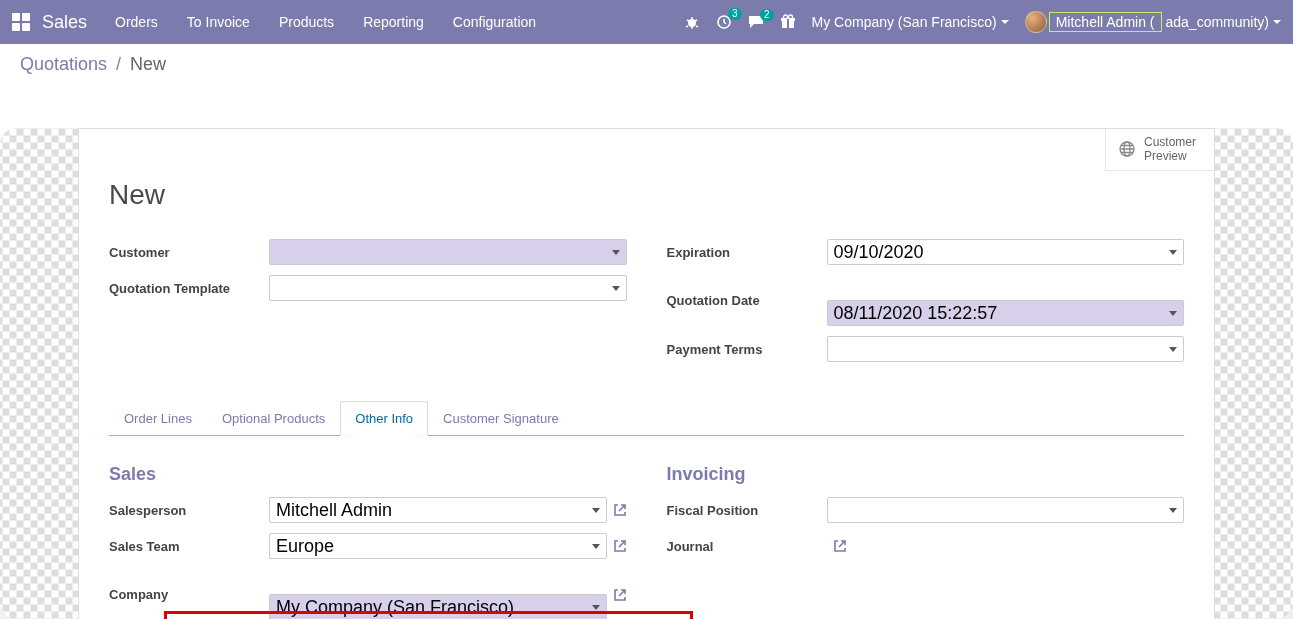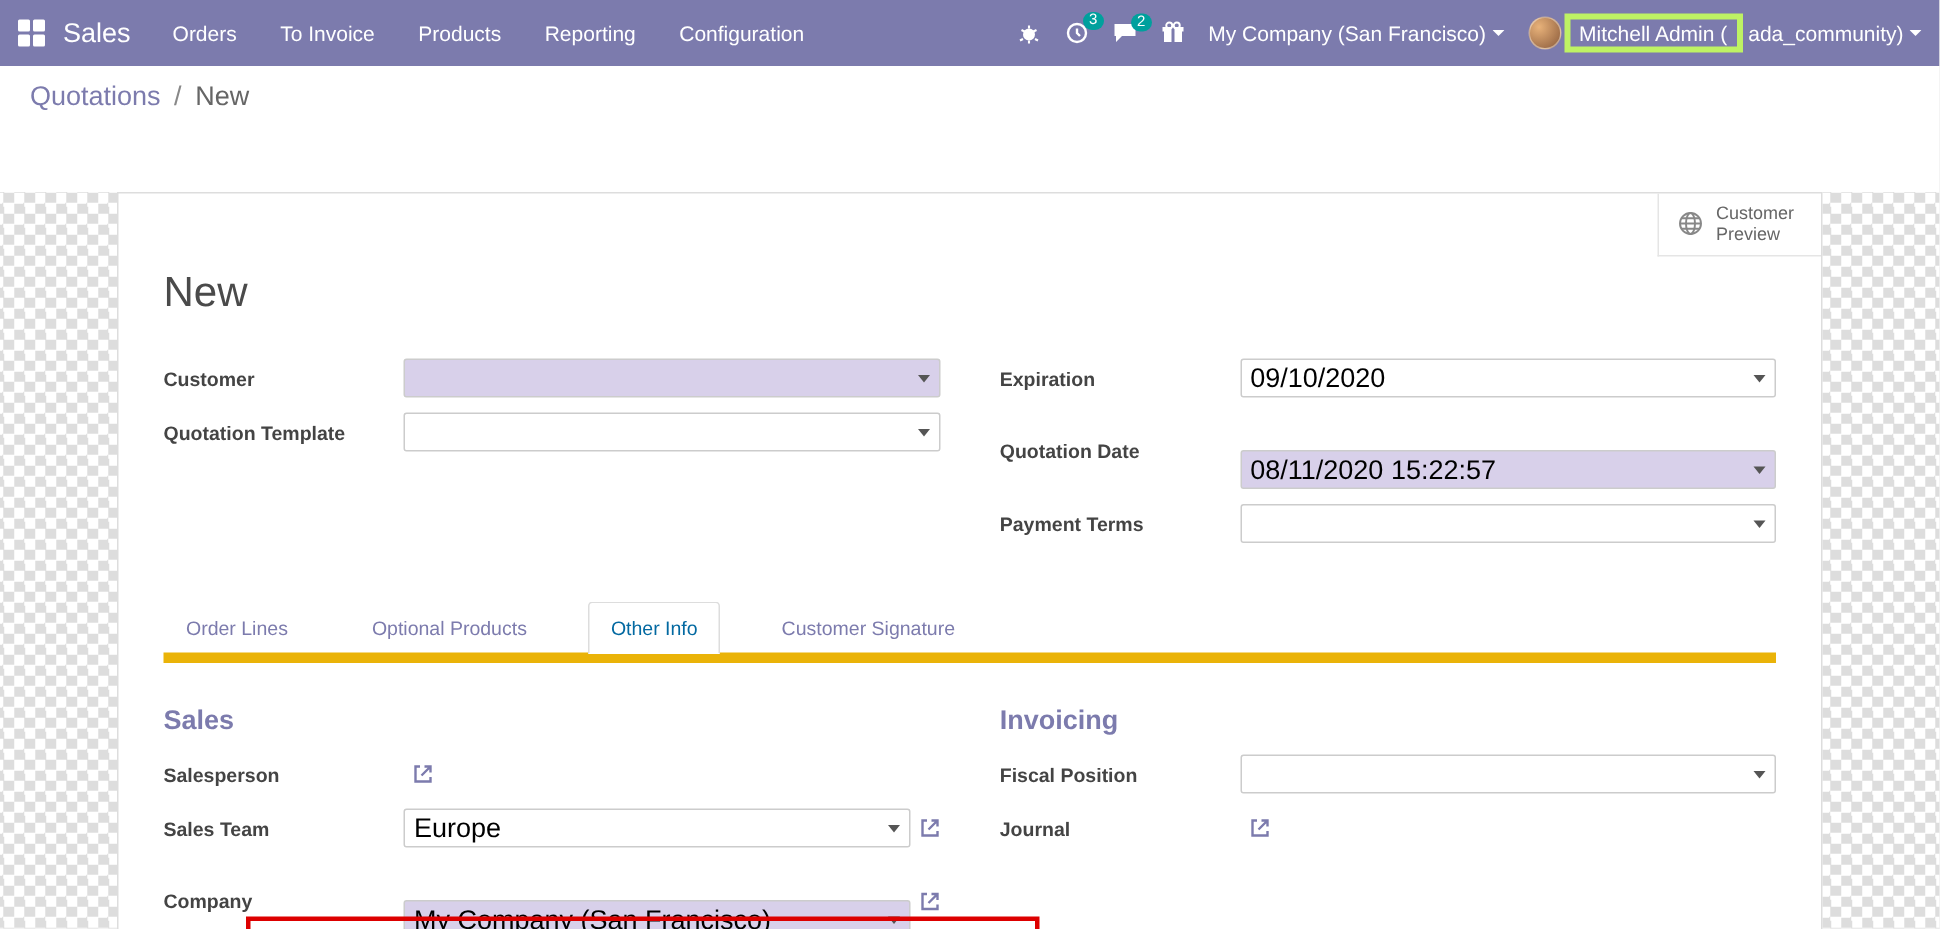--- a/index.html
+++ b/index.html
@@ -10,48 +10,48 @@
 .apps-icon span { background: #fff; border-radius: 1px; }
 .brand { font-size: 18px; font-weight: 500; margin-right: 28px; }
 .topnav { display: flex; gap: 29px; }
 .topnav a { color: #fff; text-decoration: none; cursor: pointer; }
 .topright { margin-left: auto; display: flex; align-items: center; gap: 16px; }
 .iconbtn { position: relative; cursor: pointer; display: flex; align-items: center; }
 .badge { position: absolute; top: -6px; right: -10px; background: #00a09d; color: #fff; font-size: 10px; border-radius: 8px; padding: 0 4px; line-height: 12px; }
 .company-dd, .user-dd { cursor: pointer; display: flex; align-items: center; gap: 4px; }
 .caret-down-svg { width: 8px; height: 8px; }
 .avatar { width: 22px; height: 22px; border-radius: 50%; background: radial-gradient(circle at 30% 30%, #e8b27a, #8a5a3a); display: inline-block; margin-right: 2px; border: 1px solid rgba(255,255,255,0.4);}
-.user-highlight { border: 4px solid #bef264; padding: 1px 6px; margin-left: -4px; text-align: center; }
+.user-highlight { border: 1px solid #bef264; padding: 1px 6px; margin-left: -4px; text-align: center; }
 
 .subheader { background: #fff; border-bottom: 1px solid #e2e2e2; padding: 10px 20px 14px; }
 .breadcrumb { font-size: 18px; color: #7c7bad; margin-bottom: 30px; }
 .breadcrumb .current { color: #666; }
 .breadcrumb .sep { color: #888; margin: 0 4px; }
 .actions { display: flex; gap: 6px; }
 .btn { padding: 5px 12px; border: 1px solid #ccc; background: #fff; font-size: 13px; border-radius: 3px; cursor: pointer; margin-top: 32px; }
 .btn.primary { background: #7c7bad; color: #fff; border-color: #7c7bad; }
 
-.content-wrap { position: absolute; top: 128px; left: 0; right: 0; bottom: 0; overflow: auto; background: repeating-conic-gradient(#ddd 0% 25%, #fff 0% 50%) 50% / 14px 14px; }
+.content-wrap { position: absolute; top: 128px; left: 0; right: 0; bottom: 0; overflow: auto; background: repeating-conic-gradient(#ddd 0% 25%, #fff 0% 50%) 50% / 14px 14px; border-radius: 17px; }
 .sheet { background: #fff; margin: 0 78px; border: 1px solid #ddd; min-height: 560px; position: relative; }
 .sheet-toolbar { position: absolute; top: 0; right: 0; border-left: 1px solid #e5e5e5; border-bottom: 1px solid #e5e5e5; padding: 6px 18px 6px 12px; display: flex; align-items: center; gap: 8px; color: #666; font-size: 12px; }
 .globe-svg { color: #888; }
 
 .form-body { padding: 50px 30px 20px; }
 .title { font-size: 28px; font-weight: 500; color: #4a4a4a; margin-bottom: 28px; }
 .two-col { display: flex; gap: 40px; }
 .coll { flex: 1; }
 .frow { display: flex; align-items: center; margin-bottom: 10px; min-height: 26px; }
 .frow label { width: 160px; font-size: 13px; color: #444; font-weight: 700; }
 .inputlike { flex: 1; border: 1px solid #ccc; height: 26px; font-size: 18px; padding: 0 6px; background: #fff; display: flex; align-items: center; justify-content: space-between; border-radius: 2px; position: relative; }
 .inputlike.required { background: #d8d0ea; }
 .inputlike.modified { background: #d8d0ea; margin-top: 25px; }
 .dd-caret { border-left: 4px solid transparent; border-right: 4px solid transparent; border-top: 5px solid #555; }
 .extlink { color: #7c7bad; margin-left: 6px; cursor: pointer; display: inline-flex; }
 
-.tabs { display: flex; border-bottom: 7px solid #eab308; margin-top: 28px; gap: 26px; }
+.tabs { display: flex; border-bottom: 1px solid #eab308; margin-top: 28px; }
 .tab { padding: 9px 14px; font-size: 13px; color: #7c7bad; cursor: pointer; border: 1px solid transparent; border-bottom: none; position: relative; top: 1px; }
 .tab.active { color: #0369a1; border-color: #ddd; border-bottom: 1px solid #fff; background: #fff; border-radius: 3px 3px 0 0; }
 
 .section-title { color: #7c7bad; font-size: 18px; font-weight: 700; margin: 28px 0 12px; }
 .red-box { border: 3px solid #d00; position: absolute; pointer-events: none; }
 .red-box.salesperson { left: 85px; top: 482px; width: 529px; height: 32px; }
 .checkbox-mini { width: 13px; height: 13px; }
 </style>
 </head>
 <body>
@@ -193,20 +193,24 @@
         <div class="tab">Optional Products</div>
         <div class="tab active">Other Info</div>
         <div class="tab">Customer Signature</div>
       </div>
 
       <div class="two-col" style="position:relative;">
         <div class="coll">
           <div class="section-title">Sales</div>
           <div class="frow">
             <label>Salesperson</label>
+            <div class="inputlike">
+              <span>Mitchell Admin</span>
+                <span class="dd-caret"></span>
+            </div>
             <span class="extlink">
                 <svg width="14" height="14" viewBox="0 0 14 14" fill="none" stroke="#7c7bad" stroke-width="1.6">
                   <path d="M5 2H2v10h10V9M8 2h4v4M12 2L6 8"></path>
                 </svg>
               </span>
           </div>
           <div class="frow">
             <label>Sales Team</label>
             <div class="inputlike">
               <span>Europe</span>

